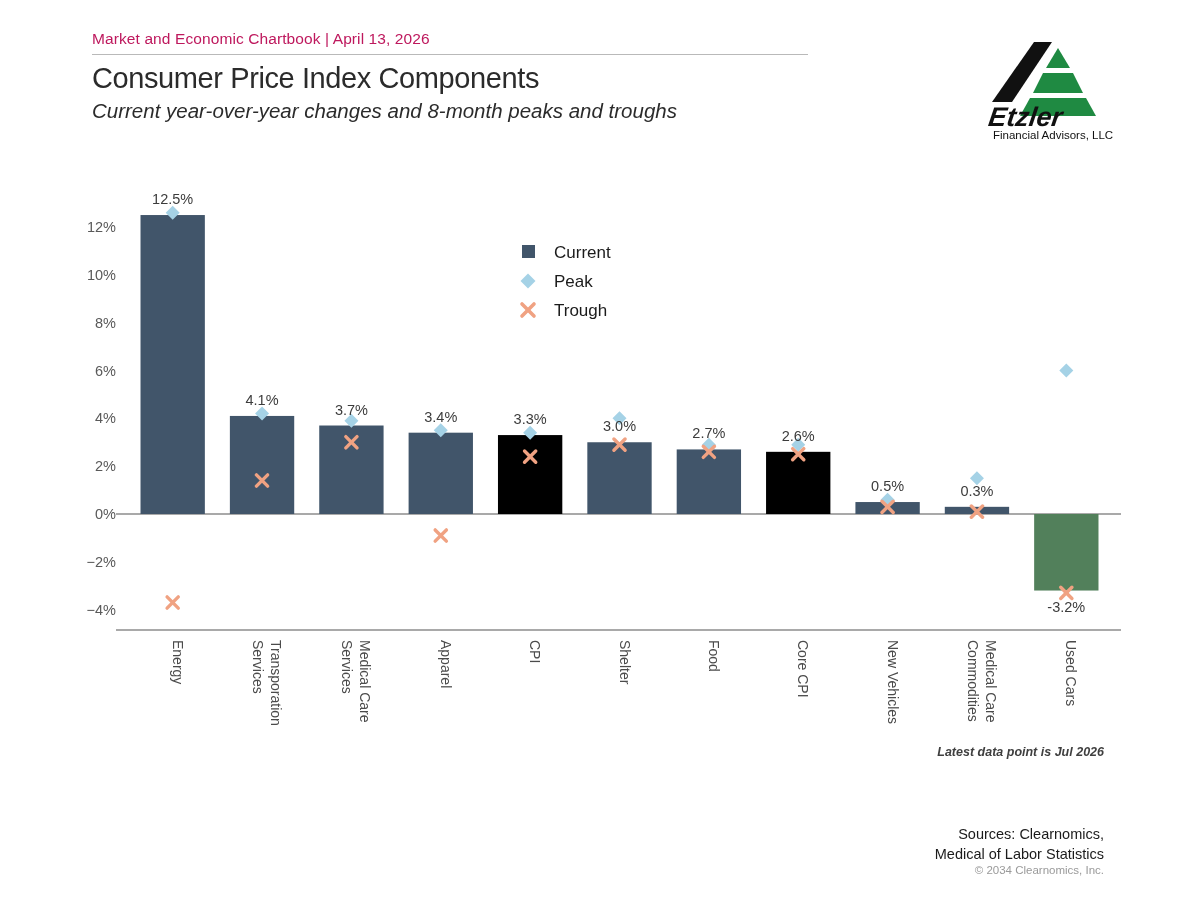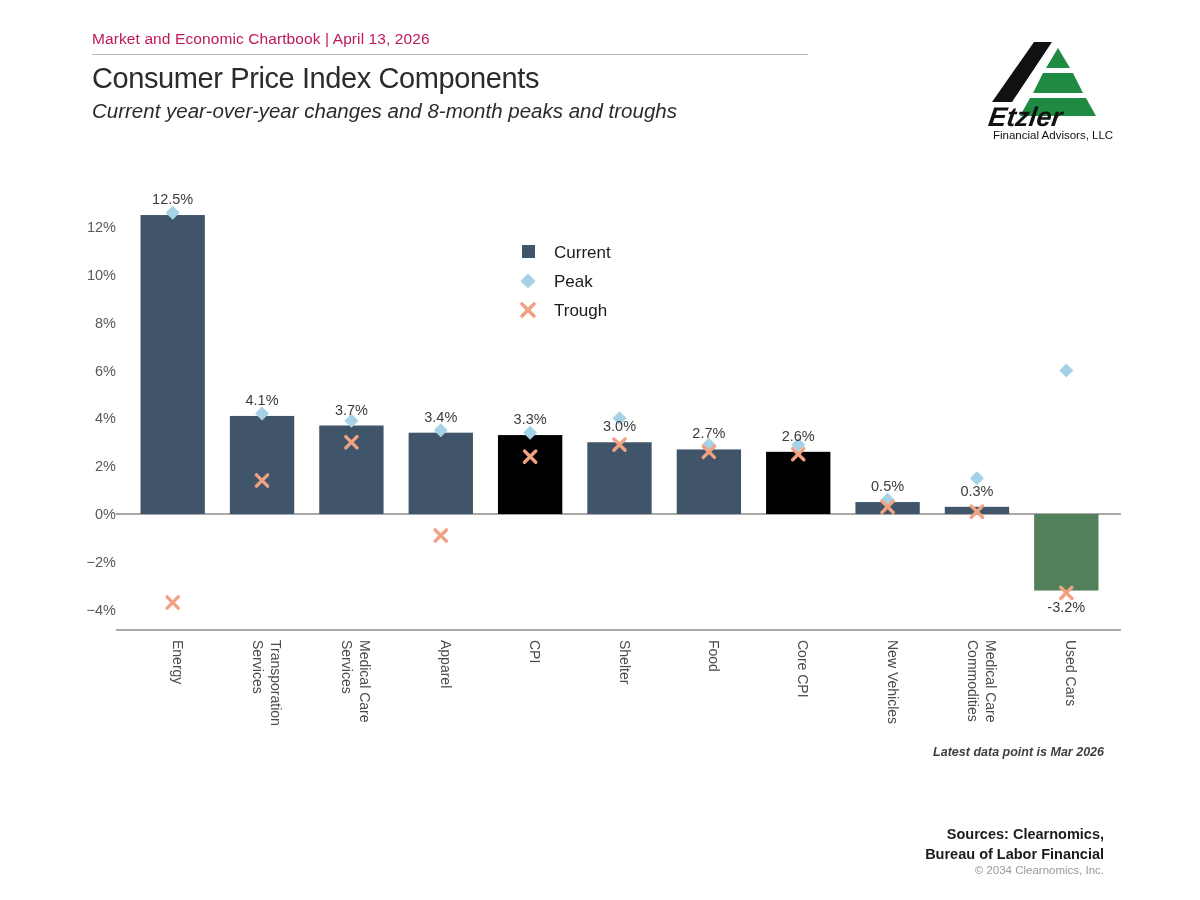--- a/index.html
+++ b/index.html
@@ -104,21 +104,21 @@
     font-weight: bold;
     color: #3f3f3f;
     white-space: nowrap;
   }
   #sources {
     position: absolute;
     right: 96px;
     top: 825px;
     text-align: right;
     font-size: 14.5px;
-    font-weight: bold;
+    font-weight: normal;
     color: #1b1b1b;
     line-height: 1.35;
     white-space: nowrap;
   }
   #copyright {
     position: absolute;
     right: 96px;
     top: 864px;
     text-align: right;
     font-size: 11.5px;
@@ -277,18 +277,18 @@
         <text x="554" y="287" class="legend-text">Peak</text>
         <g transform="translate(528,310)">
           <line x1="-6" y1="-6" x2="6" y2="6" stroke="#f0a282" stroke-width="3.6" stroke-linecap="round"></line>
           <line x1="-6" y1="6" x2="6" y2="-6" stroke="#f0a282" stroke-width="3.6" stroke-linecap="round"></line>
         </g>
         <text x="554" y="316" class="legend-text">Trough</text>
       </g>
   </svg>
 </div>
 
-<div id="latest-note">Latest data point is Mar 2026</div>
+<div id="latest-note">Latest data point is Jul 2026</div>
 <div id="sources">
   <div>Sources: Clearnomics,</div>
-  <div>Bureau of Labor Financial</div>
+  <div>Medical of Labor Statistics</div>
 </div>
 <div id="copyright">© 2034 Clearnomics, Inc.</div>
 
 </body></html>

